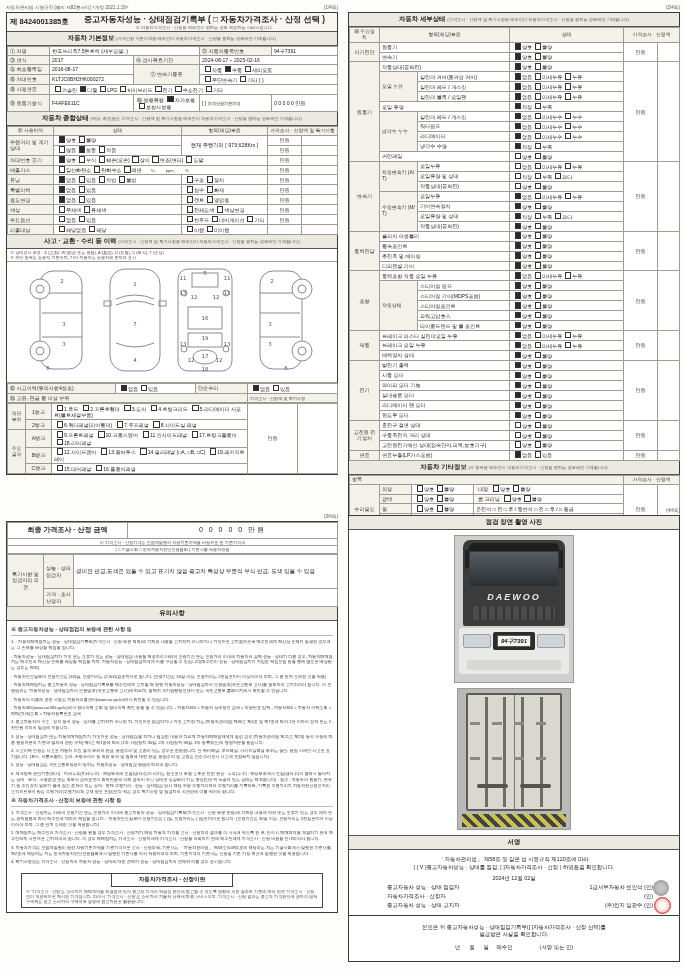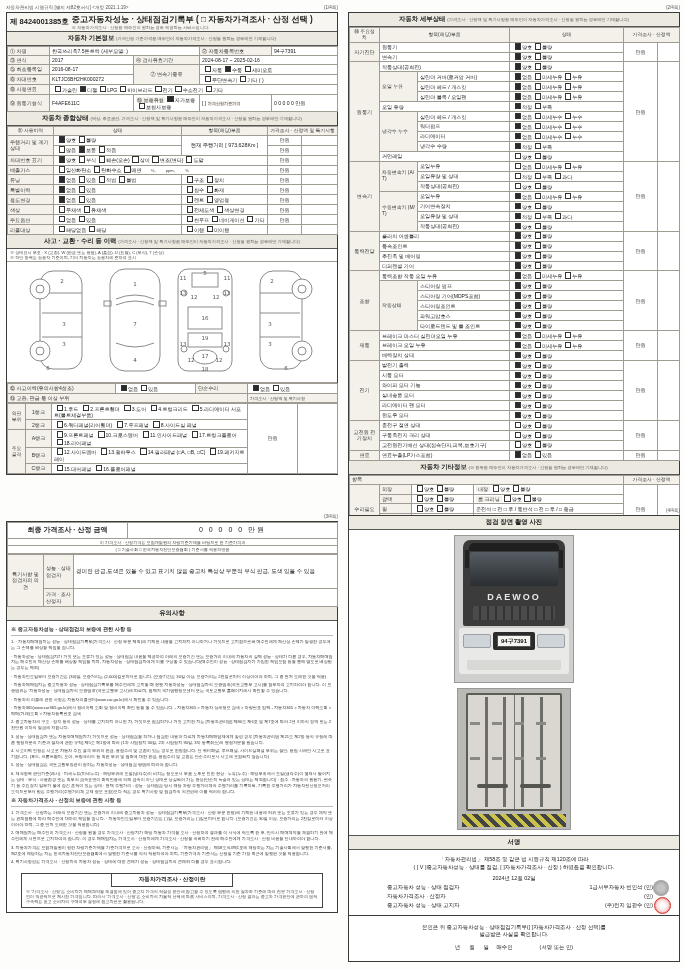--- a/index.html
+++ b/index.html
@@ -14,30 +14,30 @@
   .lab{background:#f3f1ea;color:#333;}
   .ctr{text-align:center;}
   .cb{display:inline-block;width:4.4px;height:4.4px;border:0.8px solid #333;margin:0 1px 0 2.5px;vertical-align:-0.4px;background:#fff;}
   .cb.on{background:#2a2a2a;}
   .ol{font-size:5.1px;}
   .pre{white-space:pre;}
   .price{text-align:center;color:#333;}
   .tiny{font-size:4.1px;color:#444;}
   .titlebar{display:flex;align-items:center;border-bottom:0.8px solid #555;background:#f7f6f1;}
   .docno{font-weight:bold;font-size:7.5px;padding:4px 3px;white-space:nowrap;}
-  .ttl{flex:1;text-align:left;}
+  .ttl{flex:1;text-align:center;}
   .ttl .t1{font-weight:bold;font-size:8.2px;}
   .ttl .t2{font-size:4.2px;color:#555;}
   .notice{padding:3px 4px;font-size:4.1px;line-height:1.45;color:#333;}
   .notice p{margin:0 0 2.5px 0;}
   .ntitle{font-weight:bold;font-size:5.2px;margin:2px 0 3px 0;border-bottom:0.5px solid #bbb;padding-bottom:1.5px;}
   .defbox{border:1px solid #444;margin:3px 14px 4px 14px;padding:0 4px 3px 4px;}
   .defttl{border:1px solid #444;font-weight:bold;font-size:5.6px;text-align:center;width:120px;margin:-1px auto 2px auto;padding:2px 0;background:#fff;}
   .photo-wrap{display:flex;flex-direction:column;align-items:center;gap:5px;padding:5px 0;border-bottom:0.8px solid #555;}
-  .ph{position:relative;overflow:hidden;border:0.5px solid #999;}
+  .ph{position:relative;overflow:hidden;border:0.5px solid #999;font-style:italic;}
   .sign-area{padding:4px 8px 6px 8px;font-size:5.4px;}
   .sign-area .c{text-align:center;margin:1.5px 0;}
   .srow{display:flex;justify-content:space-between;margin:2px 18px 0 30px;position:relative;}
   .stamp-gray{position:absolute;right:-16px;top:-4px;width:16px;height:16px;border-radius:50%;background:radial-gradient(circle,#b9b9b9 30%,#8f8f8f 70%);opacity:.85;}
   .stamp-red{position:absolute;right:-18px;top:-5px;width:15px;height:15px;border-radius:50%;border:1.6px solid #d8372f;background:radial-gradient(circle,#fff 20%,#f3b5b0 90%);box-shadow:inset 0 0 1px #c00;}
   .confirm{border-top:1.2px solid #3a3a3a;padding:8px 4px 10px 4px;font-size:5.4px;text-align:center;}
   svg text{font-family:"DejaVu Sans",sans-serif;}
 </style>
 </head>
 <body>

